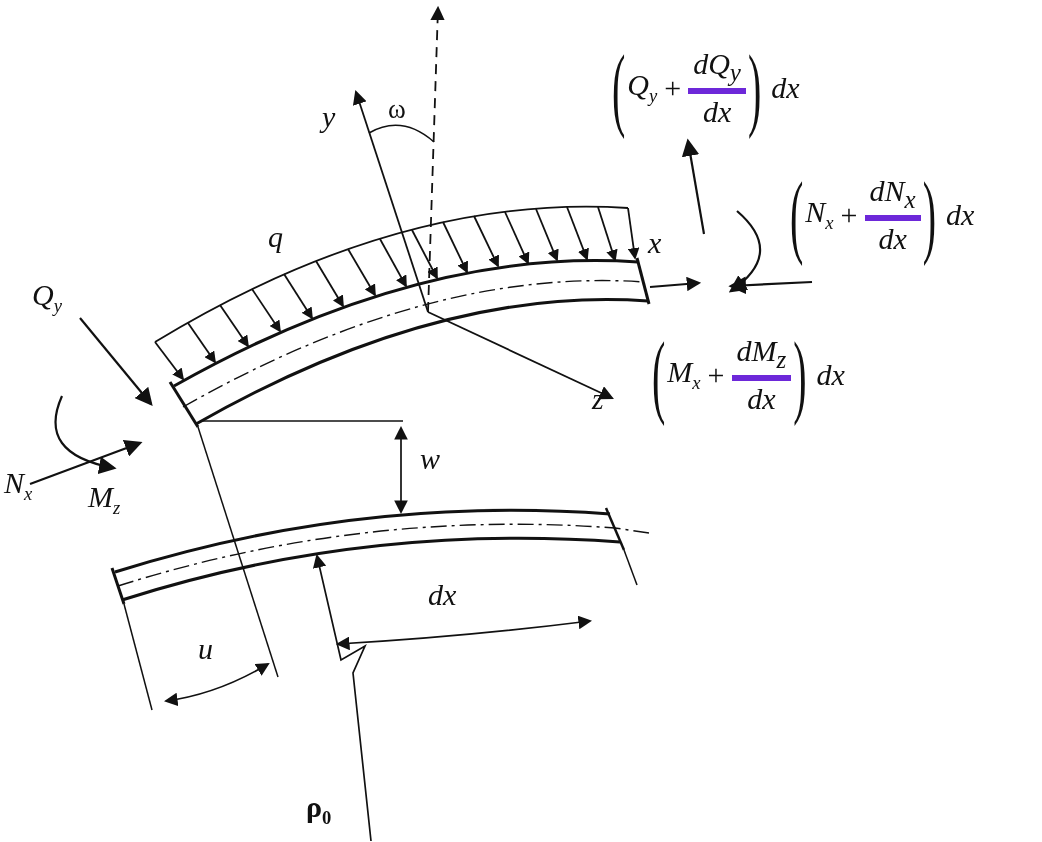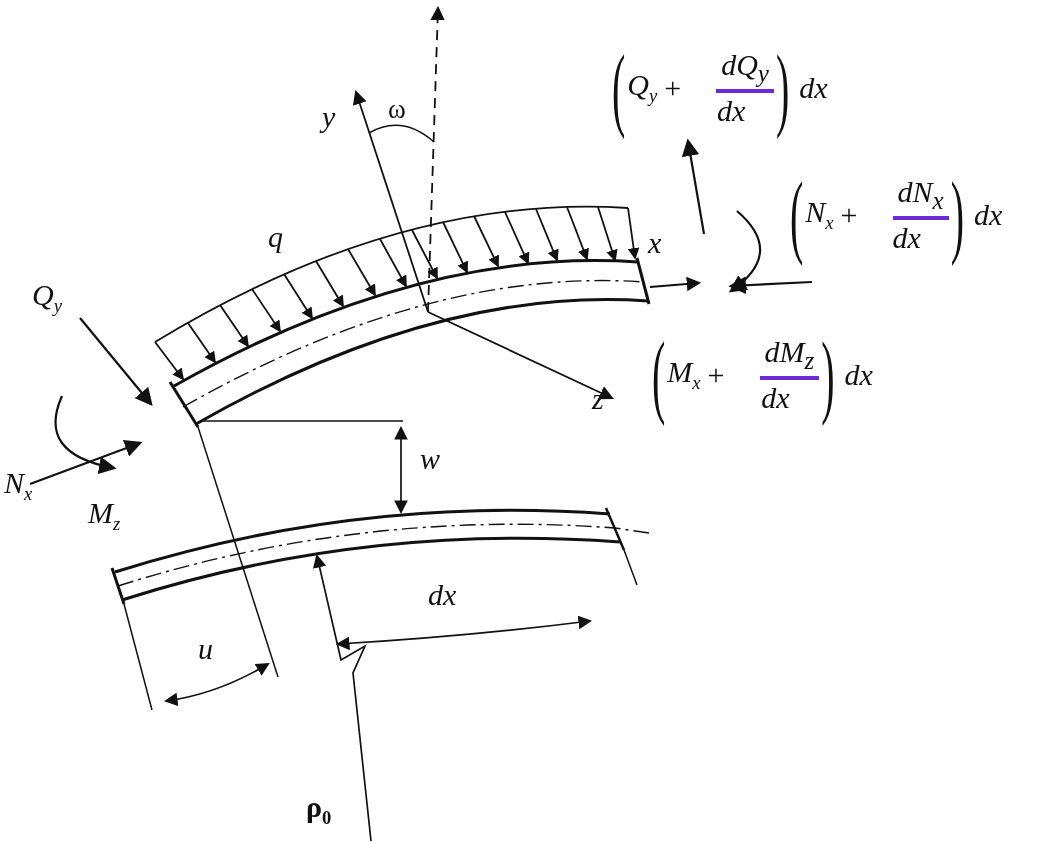--- a/index.html
+++ b/index.html
@@ -19,21 +19,21 @@
   .formula {
     position:absolute; display:flex; align-items:center; height:96px;
     font-size:30px; font-style:italic; line-height:1; white-space:nowrap;
   }
   .paren {
     font-style:normal; font-size:40px; font-weight:300;
     transform:scaleY(2.35); transform-origin:center; padding:0 2px;
   }
   .op { font-style:normal; margin:0 7px; }
   .frac { display:inline-flex; flex-direction:column; align-items:center; }
-  .frac .num { padding:0 5px 3px; border-bottom:4px solid #6d28d9;margin-left:28px; }
+  .frac .num { padding:0 5px 3px; border-bottom:6px solid #6d28d9; }
   .frac .den { padding-top:3px; }
   .trail { margin-left:8px; }
 </style>
 </head>
 <body>
 
 <div class="stage">
 
   <svg class="canvas" width="1042" height="842" viewBox="0 0 1042 842">
     <defs>
@@ -120,21 +120,21 @@
   <div class="lbl upright" style="left:388px; top:96px; font-size:27px;">ω</div>
   <div class="lbl" style="left:648px; top:228px;">x</div>
   <div class="lbl" style="left:592px; top:384px;">z</div>
 
   <div class="lbl" style="left:32px; top:280px;">
     <span class="sym"><span>Q</span><sub>y</sub></span>
   </div>
   <div class="lbl" style="left:4px; top:468px;">
     <span class="sym"><span>N</span><sub>x</sub></span>
   </div>
-  <div class="lbl" style="left:88px; top:498px;font-family:Liberation Serif, serif;">
+  <div class="lbl" style="left:88px; top:482px;font-family:Liberation Serif, serif;">
     <span class="sym"><span>M</span><sub>z</sub></span>
   </div>
 
   <div class="lbl" style="left:420px; top:444px;">w</div>
   <div class="lbl" style="left:198px; top:634px;">u</div>
   <div class="lbl" style="left:428px; top:580px;">dx</div>
   <div class="lbl upright" style="left:306px; top:792px;font-weight:bold;">
     <span class="sym"><span>ρ</span><sub style="font-style:normal;">0</sub></span>
   </div>
 

